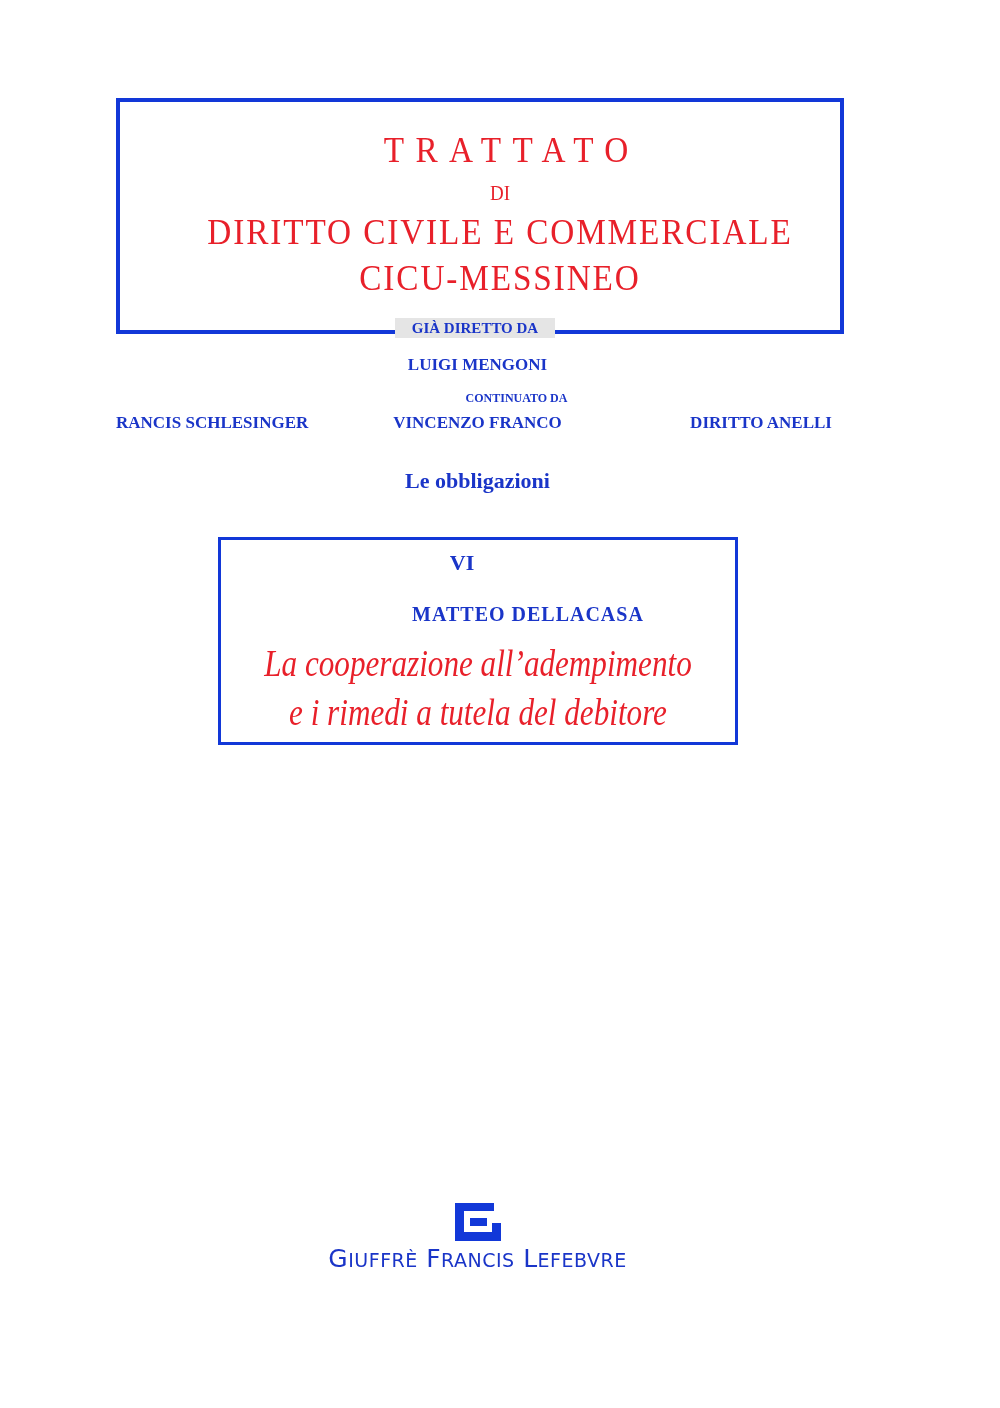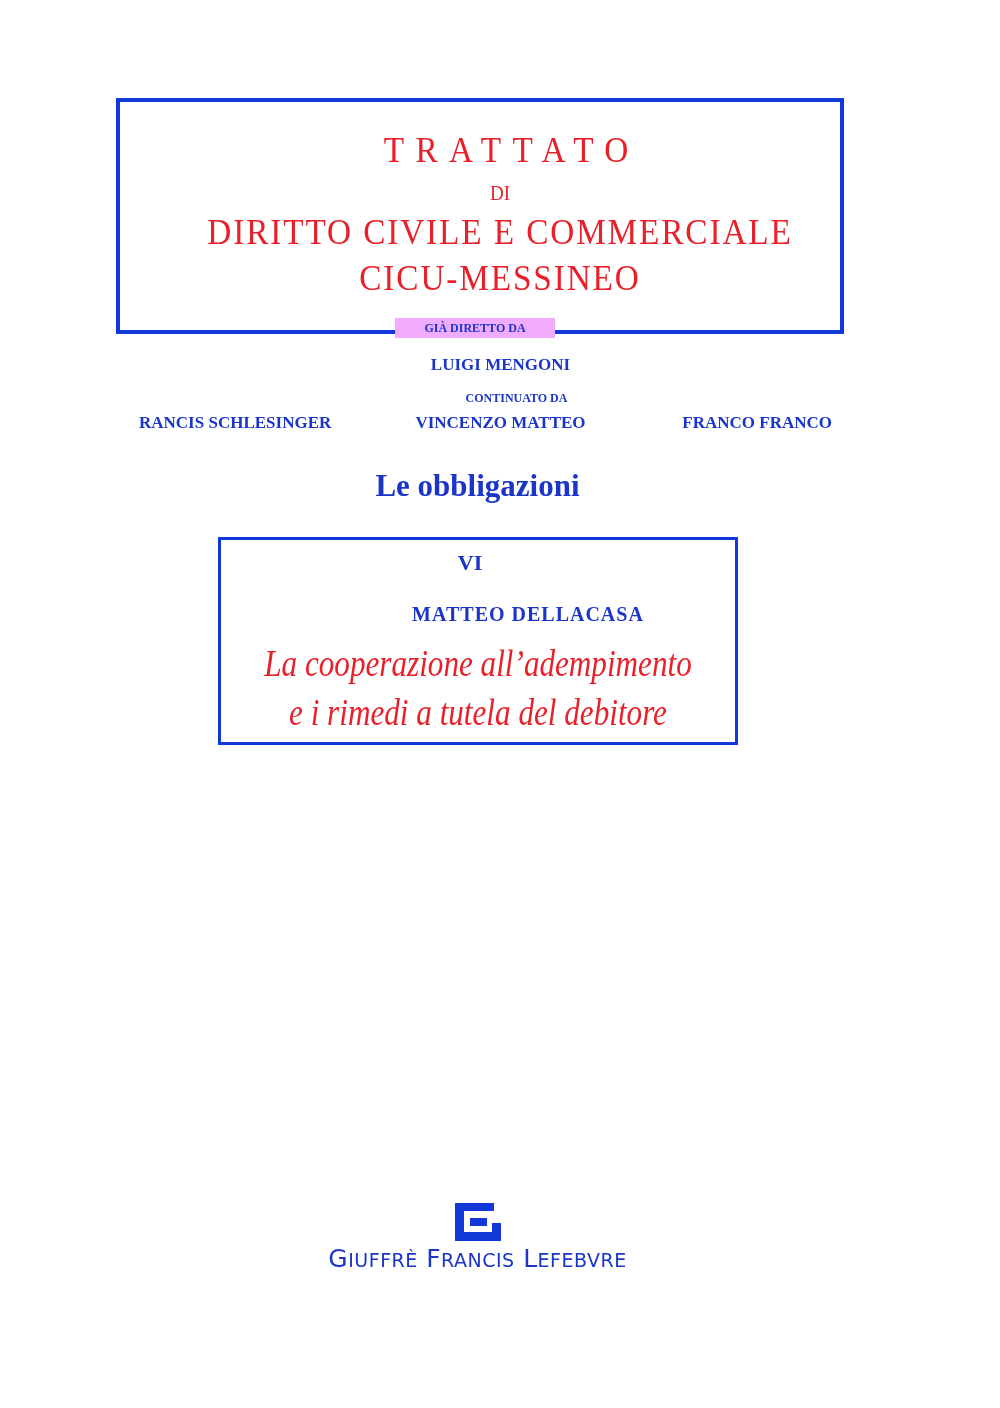--- a/index.html
+++ b/index.html
@@ -12,26 +12,26 @@
 
   .series-box { left: 116px; top: 98px; width: 720px; height: 228px;
     border: 4px solid #1238d8; box-sizing: content-box; }
   .series-line { left: 0; width: 1000px; }
   .t1 { top: 131px; font-size: 35px; letter-spacing: 12px; padding-left: 12px; }
   .t2 { top: 182px; font-size: 20px; }
   .t3 { top: 213px; font-size: 35px; letter-spacing: 2px; }
   .t4 { top: 259px; font-size: 35px; letter-spacing: 2px; }
   .t1, .t2, .t3, .t4 { font-weight: normal; transform: scaleX(0.95); }
 
-  .gap-label { left: 395px; top: 318px; width: 160px; height: 20px; background: #f0abfc;
-    font-size: 12px; line-height: 20px; font-weight: bold; }
+  .gap-label { left: 395px; top: 318px; width: 160px; height: 20px; background: #e5e5e5;
+    font-size: 15px; line-height: 20px; font-weight: bold; }
   .smallcap { font-size: 12px; font-weight: bold; }
-  .name { font-size: 17px; font-weight: bold; margin-left: 23px; }
+  .name { font-size: 17px; font-weight: bold; }
 
-  .subseries { left: 0; width: 955px; top: 468px; font-size: 31px; font-weight: bold; }
+  .subseries { left: 0; width: 955px; top: 468px; font-size: 22px; font-weight: bold; }
 
   .vol-box { left: 218px; top: 537px; width: 514px; height: 202px;
     border: 3px solid #1238d8; box-sizing: content-box; }
   .vol-num { top: 550px; font-size: 22px; font-weight: bold; }
   .author { top: 603px; font-size: 20px; font-weight: bold; letter-spacing: 1px; }
   .title-it { font-style: italic; font-size: 38px; transform: scaleX(0.82); }
 
   .logo { left: 455px; top: 1203px; }
   .publisher { left: 0; width: 955px; top: 1244px; font-family: "DejaVu Sans", sans-serif;
     font-size: 25px; letter-spacing: 0.5px; }
@@ -43,27 +43,27 @@
 <div class="abs series-box"></div>
 <div class="abs series-line center red t1">TRATTATO</div>
 <div class="abs series-line center red t2">DI</div>
 <div class="abs series-line center red t3">DIRITTO CIVILE E COMMERCIALE</div>
 <div class="abs series-line center red t4">CICU-MESSINEO</div>
 
 <div class="abs gap-label center blue">GIÀ DIRETTO DA</div>
 <div class="abs center blue name" style="left:0;width:955px;top:355px;">LUIGI MENGONI</div>
 <div class="abs center blue smallcap" style="left:0;width:955px;top:391px;margin-left:39px;">CONTINUATO DA</div>
 <div class="abs blue name" style="left:116px;top:413px;">RANCIS SCHLESINGER</div>
-<div class="abs center blue name" style="left:0;width:955px;top:413px;">VINCENZO MATTEO</div>
-<div class="abs blue name" style="right:168px;top:413px;">FRANCO FRANCO</div>
+<div class="abs center blue name" style="left:0;width:955px;top:413px;">VINCENZO FRANCO</div>
+<div class="abs blue name" style="right:168px;top:413px;">DIRITTO ANELLI</div>
 
 <div class="abs subseries center blue">Le obbligazioni</div>
 
 <div class="abs vol-box"></div>
-<div class="abs center blue vol-num" style="left:218px;width:492px;padding-left:6px;">VI</div>
+<div class="abs center blue vol-num" style="left:210px;width:492px;padding-left:6px;">VI</div>
 <div class="abs center blue author" style="left:218px;width:620px;">MATTEO DELLACASA</div>
 <div class="abs center red title-it" style="left:138px;width:680px;top:641px;">La cooperazione all’adempimento</div>
 <div class="abs center red title-it" style="left:138px;width:680px;top:690px;">e i rimedi a tutela del debitore</div>
 
 <svg class="abs logo" width="46" height="38" viewBox="0 0 46 38">
   <path d="M0 0 H39 V8 H9 V29 H37 V20 H46 V38 H0 Z" fill="#1238d8"></path>
   <rect x="15" y="15" width="17" height="8" fill="#1238d8"></rect>
 </svg>
 <div class="abs publisher center blue">
   <span><span>G</span><span class="sc">IUFFRÈ</span></span>

